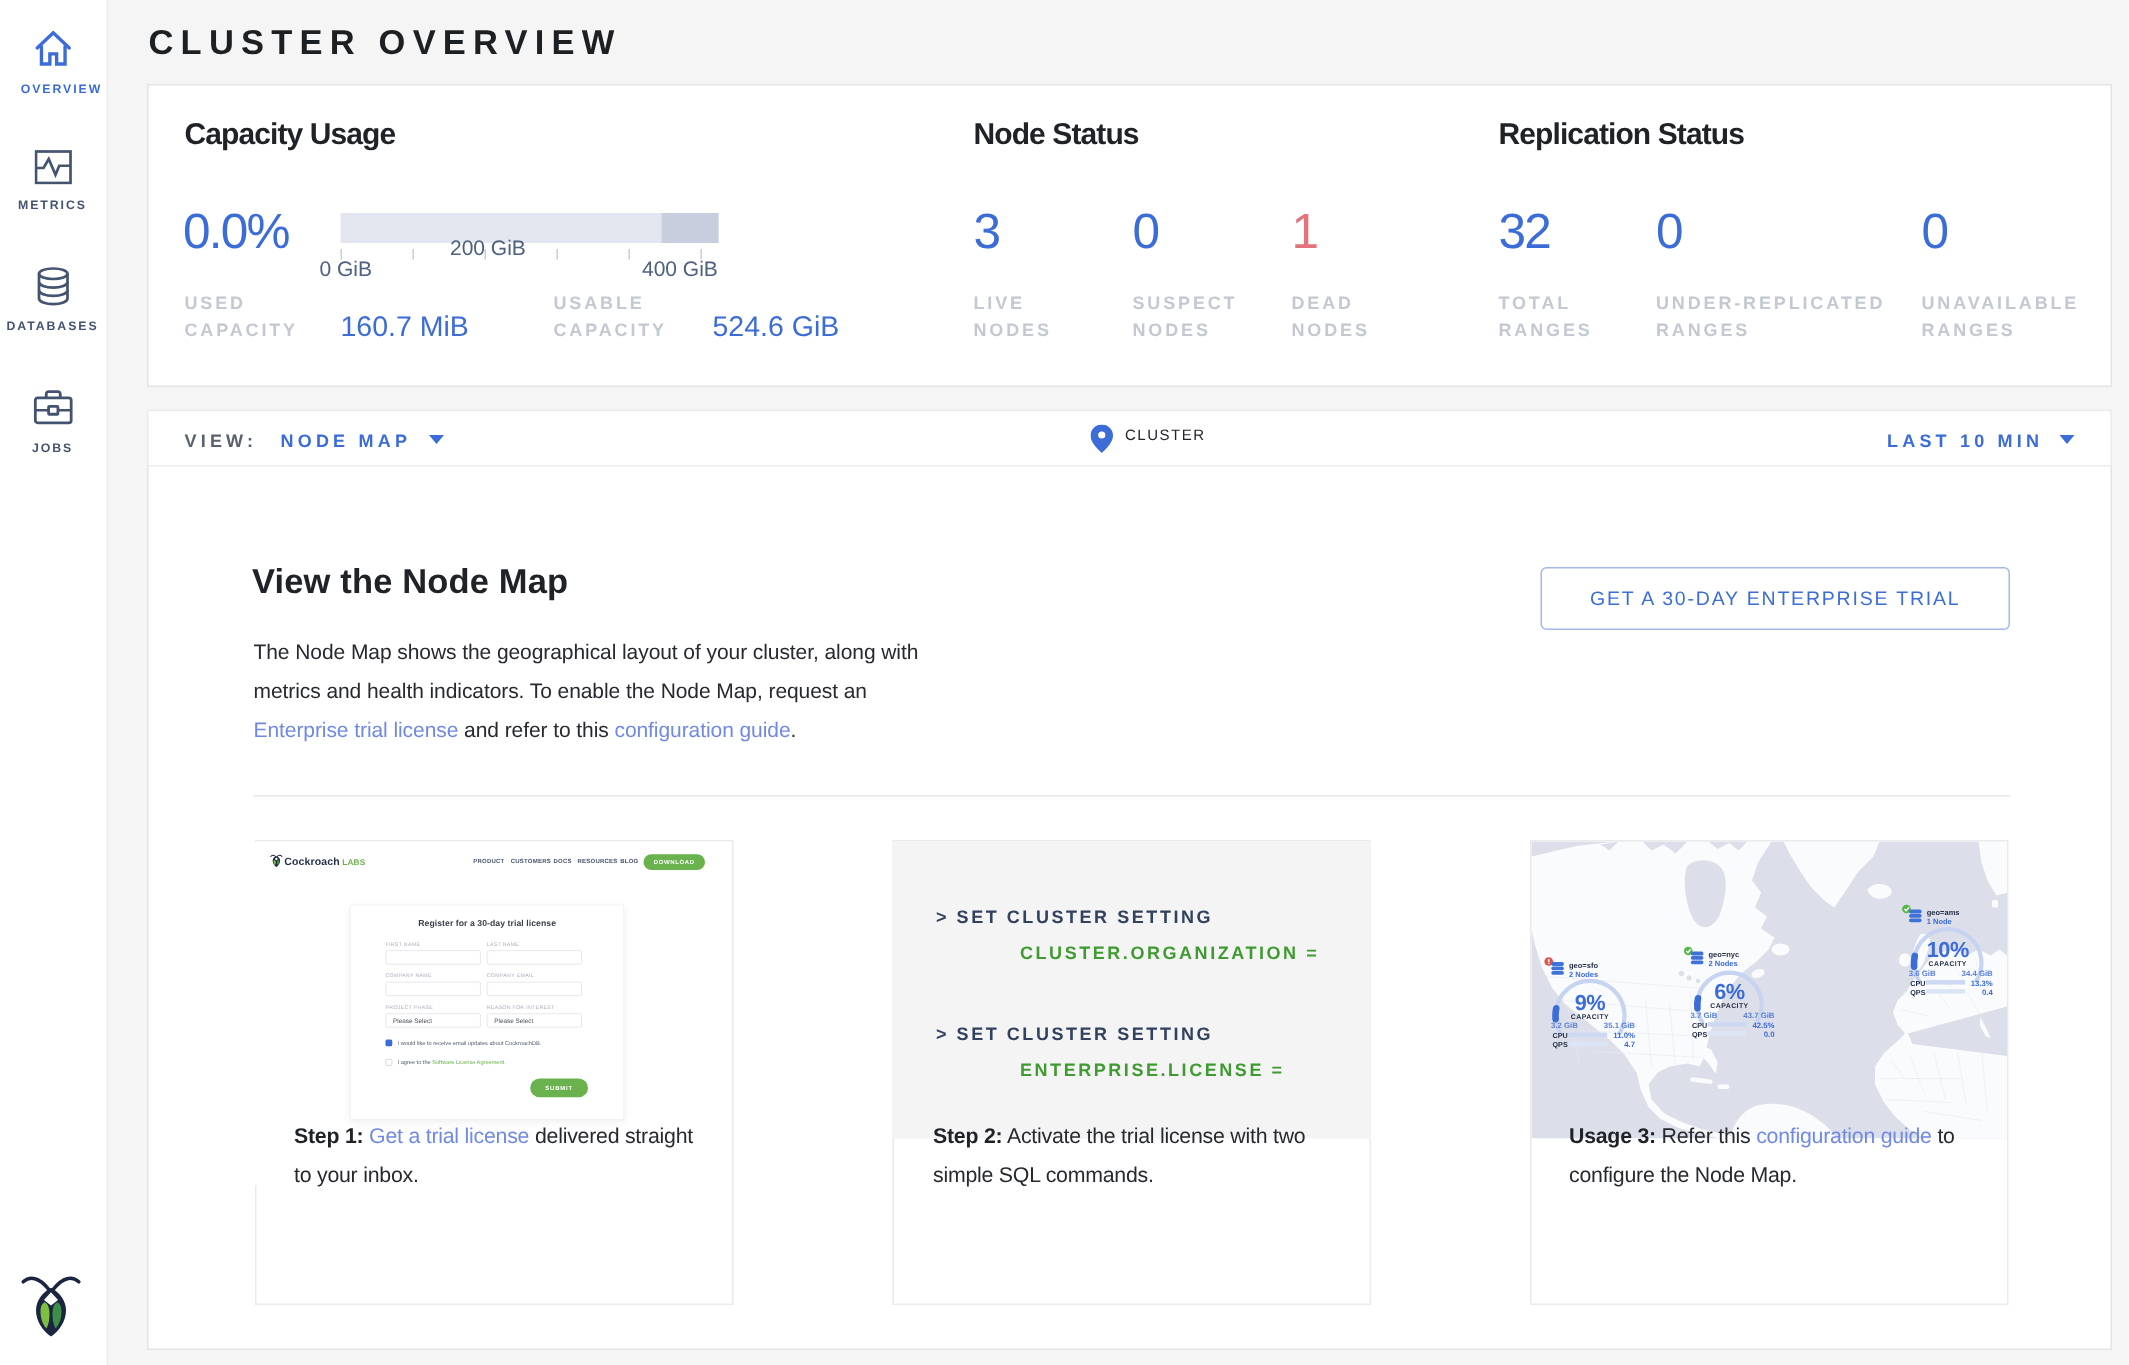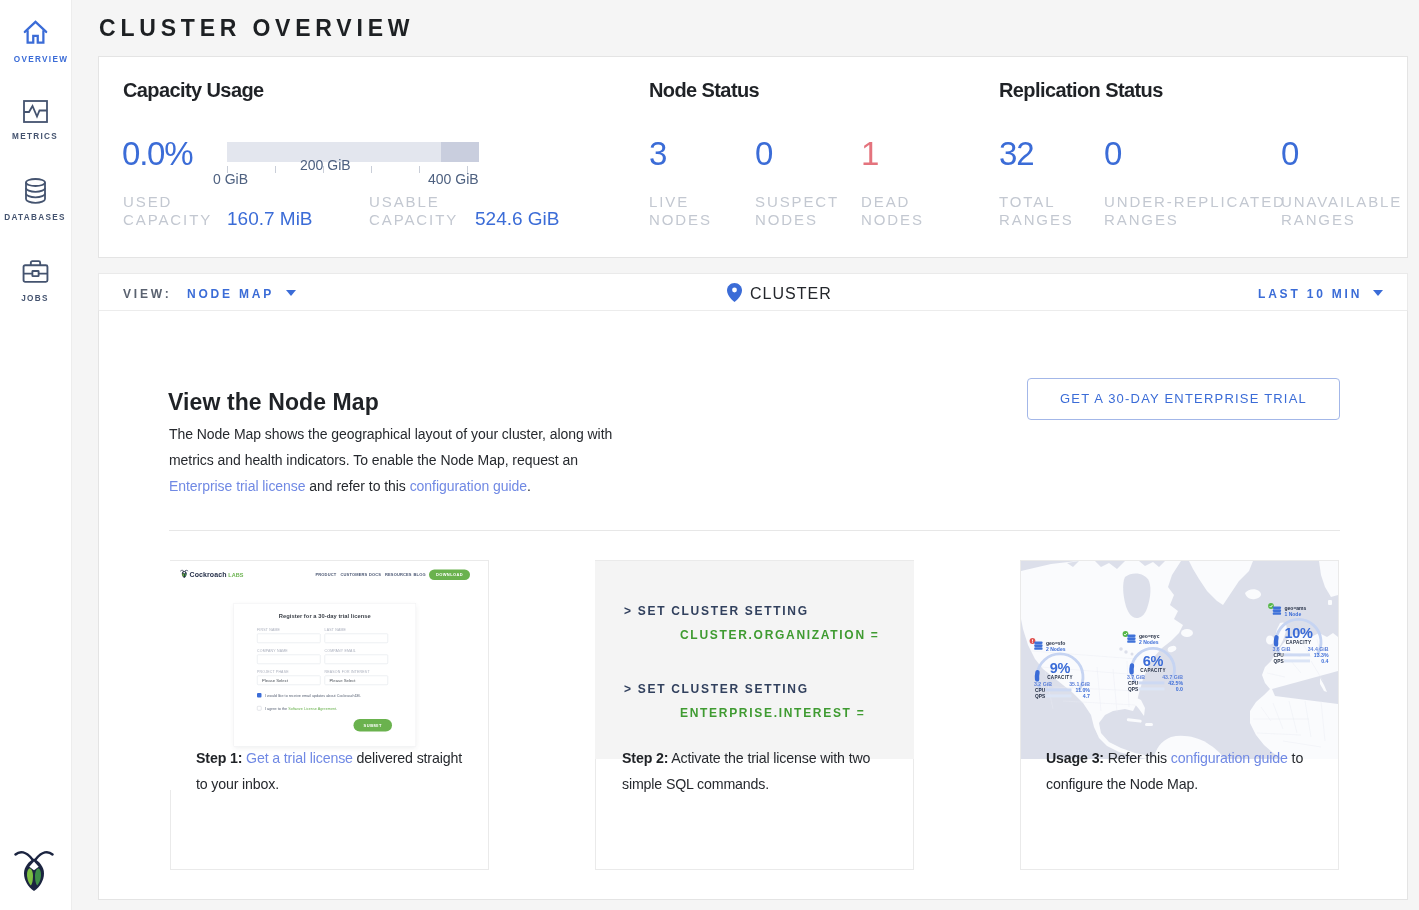--- a/index.html
+++ b/index.html
@@ -10,27 +10,27 @@
 .navitem { position:absolute; width:70px; text-align:center; left:0;}
 .navitem svg { display:block; margin:0 auto 9px; }
 .navlabel { font-size:8.2px; font-weight:bold; letter-spacing:1.3px; color:#44536f; }
 #pagetitle { position:absolute; left:99px; top:14.5px; font-size:23px; font-weight:bold; letter-spacing:4.8px; color:#1d2023; }
 #summary { position:absolute; left:98px; top:56px; width:1310px; height:202px; background:#fff; border:1px solid #e4e4e4; }
 #viewbar { position:absolute; left:98px; top:273px; width:1310px; height:38px; background:#fff; border:1px solid #eaeaea; }
 #panel { position:absolute; left:98px; top:310px; width:1310px; height:590px; background:#fff; border:1px solid #e4e4e4; border-top:1px solid #ececec; }
 .sechead { position:absolute; font-size:20px; font-weight:bold; letter-spacing:-0.6px; color:#1f2226; }
 .bignum { position:absolute; font-size:33px; color:#3b6cd7; letter-spacing:-1.2px; }
 .red { color:#e4737d !important; }
-.caplabel { position:absolute; font-size:15px; font-weight:normal; letter-spacing:1.9px; color:#c3c8d1; line-height:18px; }
+.caplabel { position:absolute; font-size:12px; font-weight:bold; letter-spacing:1.9px; color:#c3c8d1; line-height:18px; }
 .capval { position:absolute; font-size:19px; color:#3b6cd7; }
 .ticklabel { position:absolute; font-size:14px; color:#4e6180; }
 .tick { position:absolute; width:1px; height:7px; background:#c9ced8; top:166px; }
 .vtext { position:absolute; font-size:12px; font-weight:bold; letter-spacing:2.8px; top:287px;}
 .tri { position:absolute; width:0; height:0; border-left:5px solid transparent; border-right:5px solid transparent; border-top:6px solid #3b6cd7; top:290px; }
-#nodemap-h { position:absolute; left:168px; top:389px; font-size:23px; font-weight:bold; letter-spacing:0.1px; color:#1f2226; }
+#nodemap-h { position:absolute; left:168px; top:374px; font-size:23px; font-weight:bold; letter-spacing:0.1px; color:#1f2226; }
 .para { position:absolute; left:169px; top:421px; font-size:14px; line-height:26px; color:#26292e; letter-spacing:-0.05px; }
 .para a { color:#7089e4; text-decoration:none; }
 #trialbtn { position:absolute; left:1027px; top:378px; width:313px; height:42px; border:1px solid #a3b7e8; border-radius:4px; background:#fff; color:#3b6cd7; font-size:13px; letter-spacing:1.2px; text-align:center; line-height:40px; }
 #hr1 { position:absolute; left:169px; top:530px; width:1171px; height:1px; background:#e7e7e7; }
 .stepcard { position:absolute; top:560px; width:319px; height:310px; background:#fff; border:1px solid #eaeaea; }
 .steptext { position:absolute; font-size:14.2px; line-height:26px; color:#26292e; letter-spacing:-0.15px; top:745px; width:280px;}
 .steptext b { color:#1f2226; }
 .steptext a { color:#7089e4; text-decoration:none; }
 
 #codeblock { position:absolute; left:595px; top:561px; width:319px; height:198px; background:#f4f4f4; }
@@ -136,21 +136,21 @@
 <div class="caplabel" style="left:1281px; top:193px;">UNAVAILABLE<br>RANGES</div>
 
 <div id="viewbar"></div>
 <div class="vtext" style="left:123px; color:#5a6270;">VIEW:</div>
 <div class="vtext" style="left:187px; color:#3b6cd7;">NODE MAP</div>
 <div class="tri" style="left:286px;"></div>
 <svg class="abs" style="left:727px; top:283px;" width="15" height="19" viewBox="0 0 15 19">
   <path d="M7.5 0 C3.3 0 0 3.3 0 7.4 C0 13 7.5 19 7.5 19 C7.5 19 15 13 15 7.4 C15 3.3 11.7 0 7.5 0 Z" fill="#3b6cd7"></path>
   <circle cx="7.5" cy="7" r="2.4" fill="#fff"></circle>
 </svg>
-<div class="abs" style="left:750px; top:285px; font-size:16px; letter-spacing:1px; color:#23262b;">CLUSTER</div>
+<div class="abs" style="left:750px; top:285px; font-size:10px; letter-spacing:1px; color:#23262b;">CLUSTER</div>
 <div class="vtext" style="left:1258px; color:#3b6cd7;">LAST 10 MIN</div>
 <div class="tri" style="left:1373px;"></div>
 
 <div id="panel"></div>
 <div id="nodemap-h">View the Node Map</div>
 <div class="para">The Node Map shows the geographical layout of your cluster, along with<br>
 metrics and health indicators. To enable the Node Map, request an<br>
 <a>Enterprise trial license</a> and refer to this <a>configuration guide</a>.</div>
 <div id="trialbtn">GET A 30-DAY ENTERPRISE TRIAL</div>
 <div id="hr1"></div>
@@ -204,21 +204,21 @@
   <div class="mcheck" style="left:190px; top:290px;">I agree to the <span style="color:#6ab24e;">Software License Agreement</span>.</div>
   <div class="abs" style="left:367px; top:316px; width:77px; height:25px; background:#6ab24e; border-radius:13px; color:#fff; font-size:8px; font-weight:bold; letter-spacing:1px; text-align:center; line-height:25px;">SUBMIT</div>
  </div>
 </div>
 <div class="steptext" style="left:196px;"><b>Step 1:</b> <a>Get a trial license</a> delivered straight to your inbox.</div>
 
 <div id="codeblock"></div>
 <div class="codeline" style="left:624px; top:603.5px;">&gt; SET CLUSTER SETTING</div>
 <div class="codeline green" style="left:680px; top:628px;">CLUSTER.ORGANIZATION =</div>
 <div class="codeline" style="left:624px; top:681.5px;">&gt; SET CLUSTER SETTING</div>
-<div class="codeline green" style="left:680px; top:705.5px;">ENTERPRISE.INTEREST =</div>
+<div class="codeline green" style="left:680px; top:705.5px;">ENTERPRISE.LICENSE =</div>
 <div class="steptext" style="left:622px;"><b>Step 2:</b> Activate the trial license with two simple SQL commands.</div>
 
 <svg class="abs" id="mapbox" style="left:1021px; top:561px;" width="317" height="198" viewBox="0 0 317 198">
   <rect x="0" y="0" width="317" height="198" fill="#dcdfea"></rect>
   <g fill="#fafbfd" stroke="none">
 
     <path d="M0,10 L30,3 L56,0 L160,0 L151,14 L147,26 L153,34 L149,44 L157,50 L153,58 L162,64 L158,72 L150,80 L141,87 L133,96 L127,106 L122,118 L118,132 L115,144 L112,150 L104,148 L92,150 L84,154 L78,162 L80,172 L88,181 L100,187 L114,192 L128,195 L140,198 L126,198 L112,195 L98,191 L86,185 L78,177 L73,166 L70,154 L62,142 L52,132 L42,124 L32,116 L22,108 L14,98 L7,84 L2,68 L0,58 Z"></path>
 
     <path d="M114,136 L120,139 L124,147 L123,155 L118,148 L112,141 Z"></path>
 

